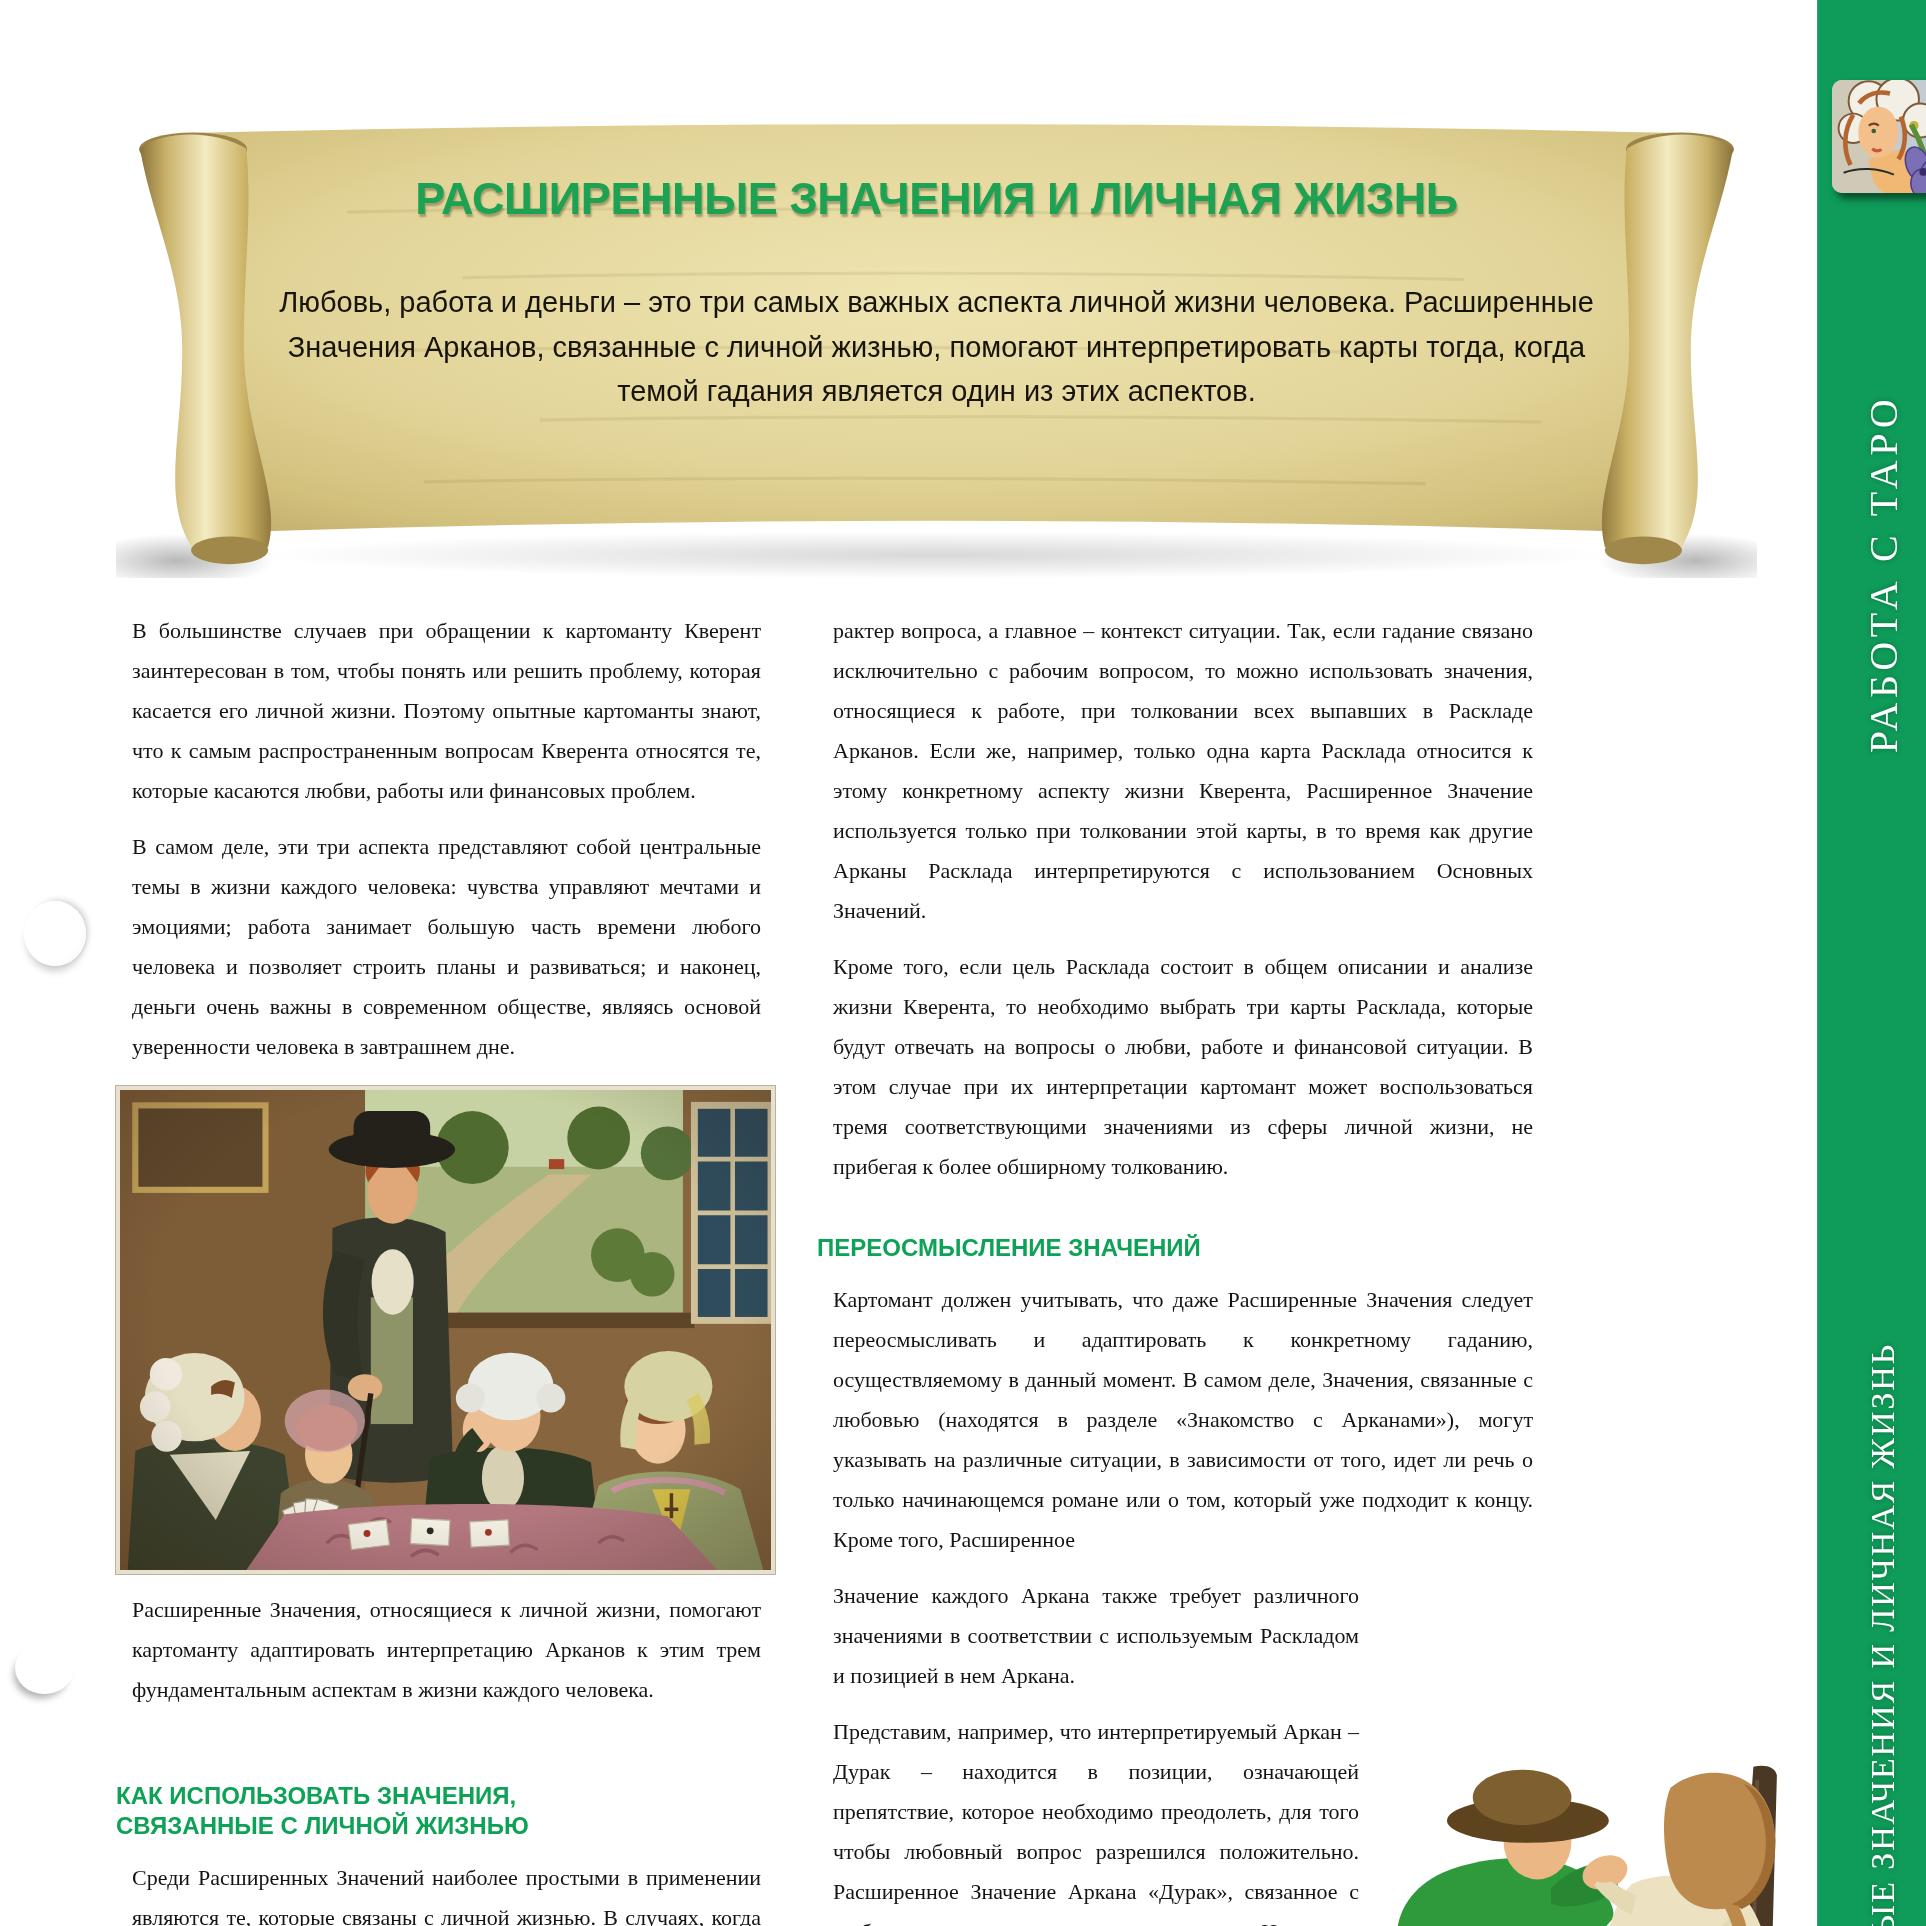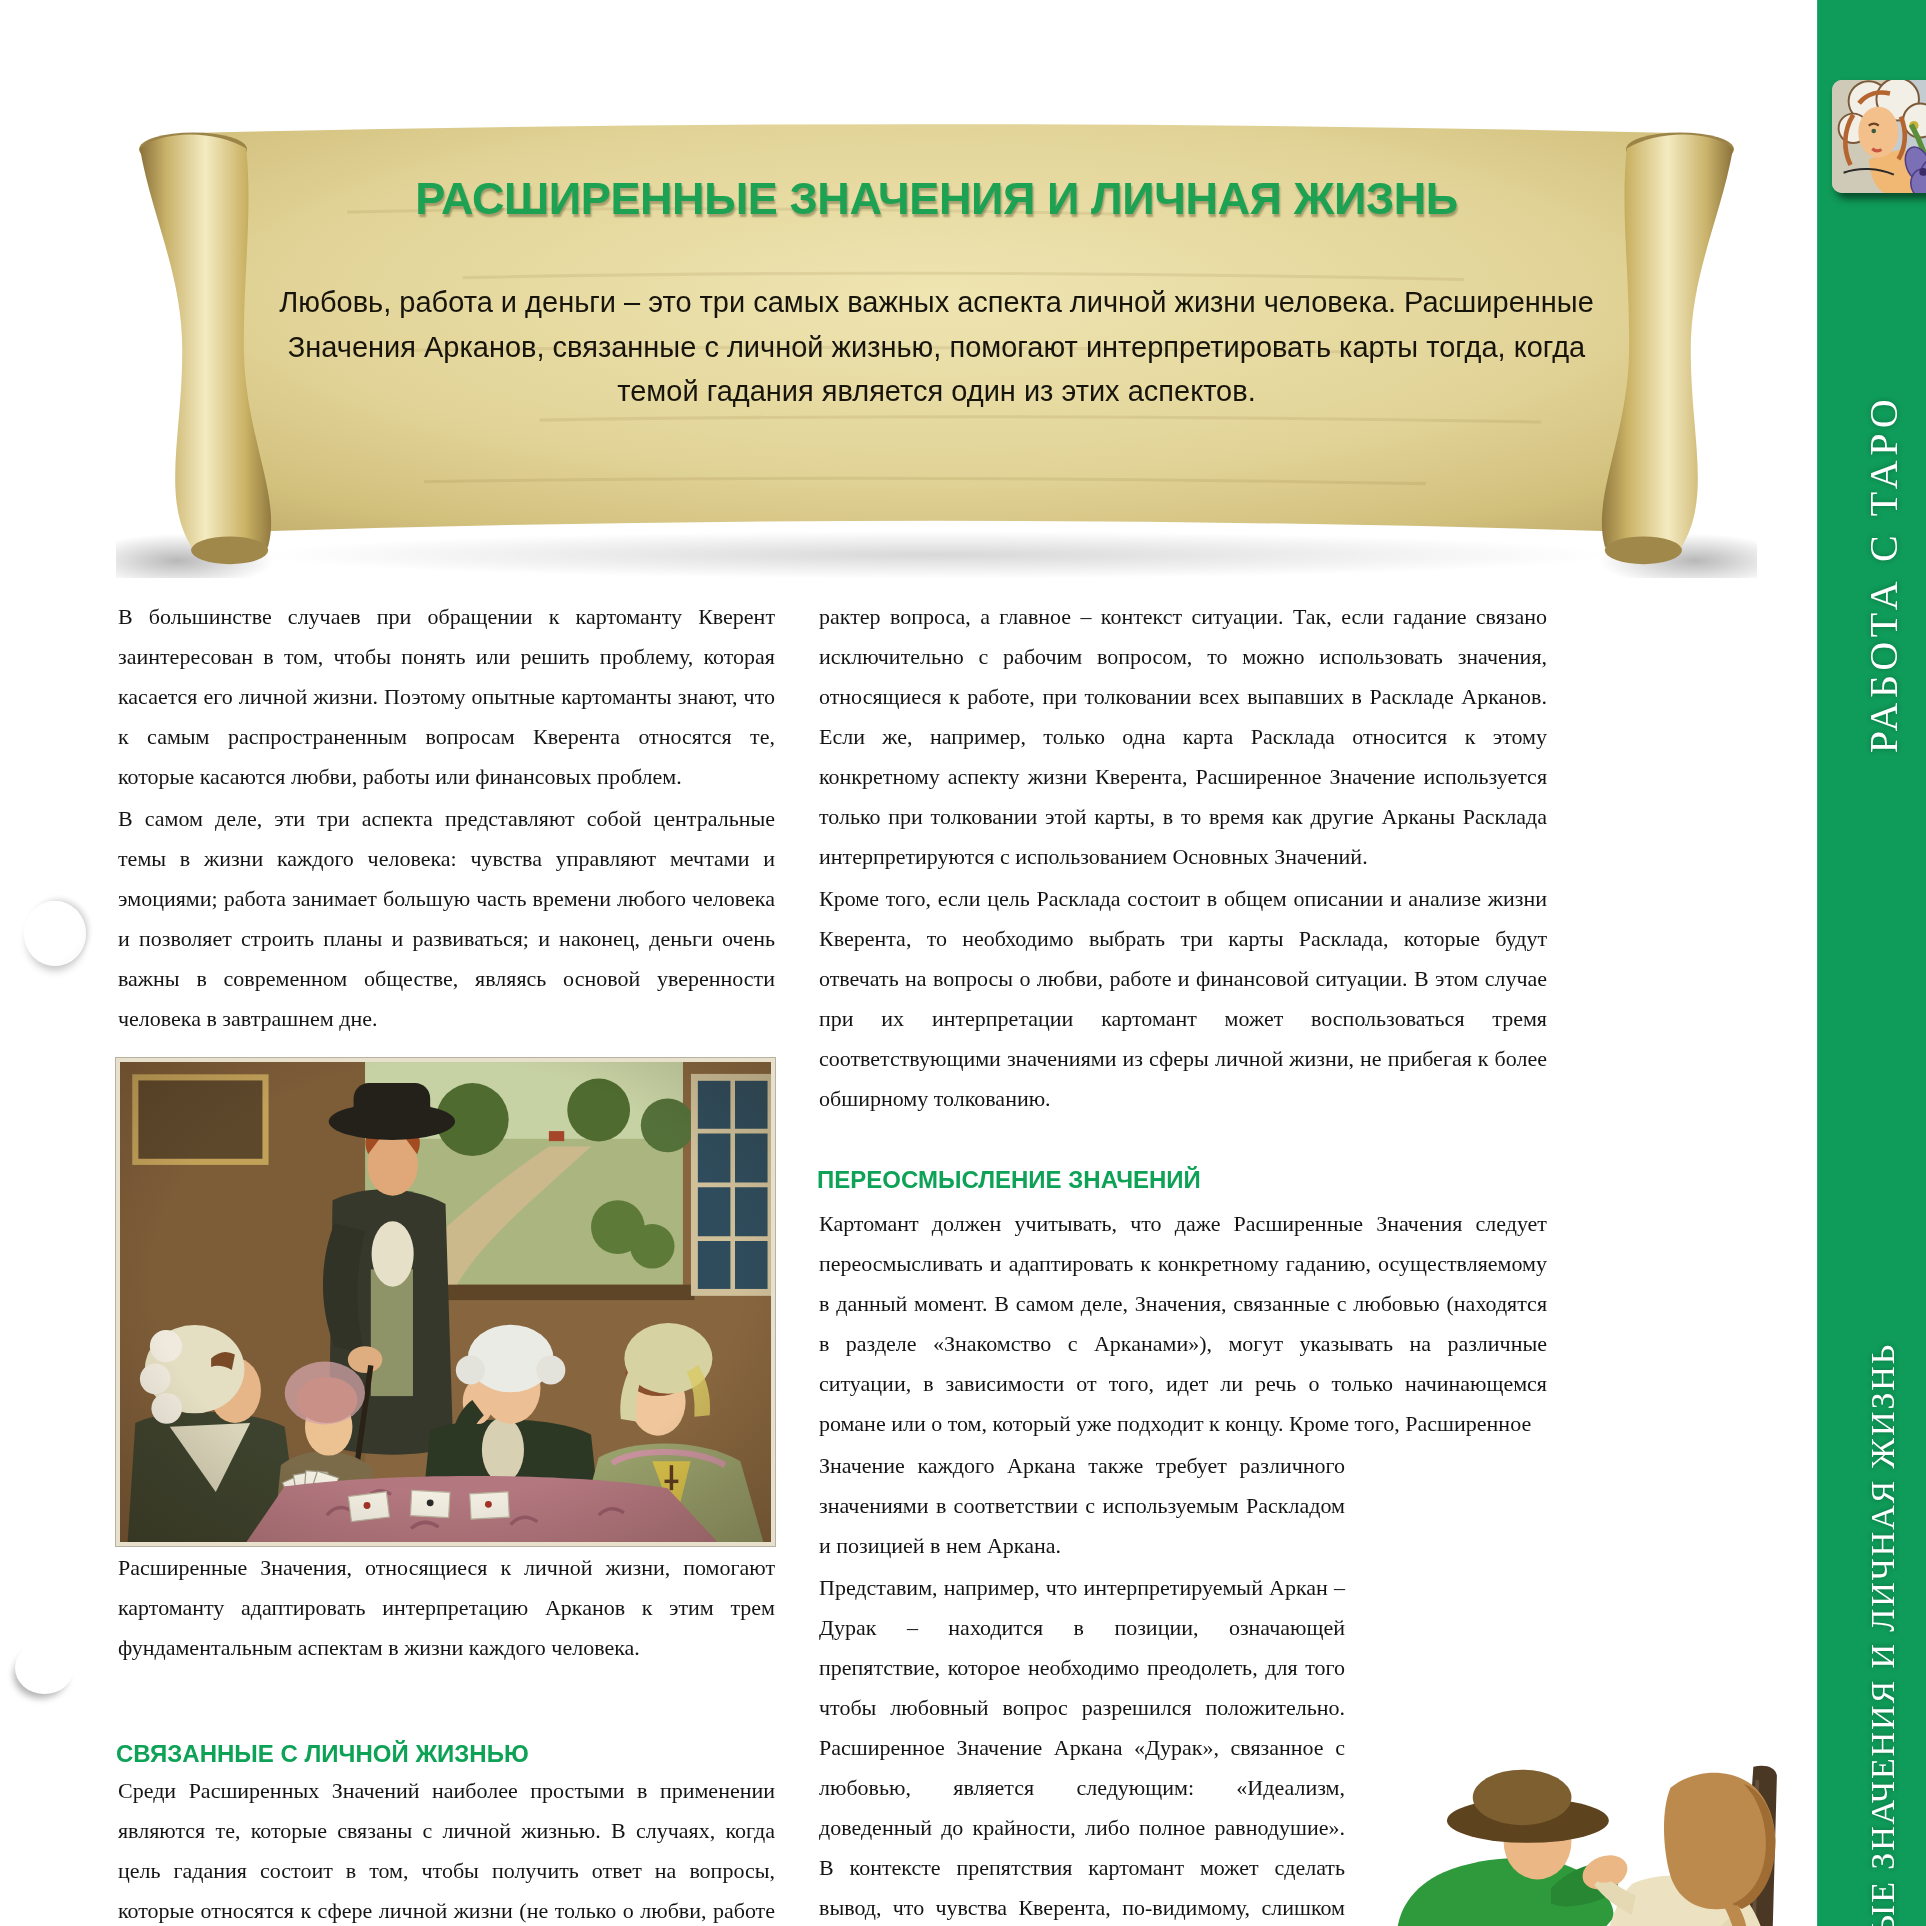--- a/index.html
+++ b/index.html
@@ -30,21 +30,21 @@
     color:#1da153;letter-spacing:-0.4px;
     text-shadow:1.2px 2.7px 1.9px rgba(60,60,25,.38);
   }
   .banner-subtitle{
     position:absolute;left:266px;top:280px;width:1341px;text-align:center;
     font-family:"Liberation Sans", sans-serif;font-weight:normal;font-size:29px;
     line-height:1.54;color:#17140c;
   }
   
   .col{position:absolute;top:595px;font-size:22px;line-height:40px;color:#141414;text-align:justify;}
-  .col p{margin:2px;}
+  .col p{margin:16px;}
   .col-left{left:116px;width:661px;}
   .col-right{left:817px;width:732px;}
   .narrow{width:526px;}
   .figure{
     margin-top:18.5px;width:651px;height:480px;
     border:4.6px solid #e7e0cc;outline:0.4px solid #b9b2a0;
   }
   .figure svg{display:block;width:100%;height:100%;}
   .caption{margin-top:22.3px;}
   .h-green{
@@ -229,20 +229,21 @@
         <circle cx="645" cy="1155" r="9" fill="#a33327"></circle>
         <circle cx="810" cy="1148" r="9" fill="#2a2a2a"></circle>
         <circle cx="962" cy="1152" r="9" fill="#a33327"></circle>
         <rect x="0" y="0" width="1700" height="1250" fill="url(#vign)"></rect>
       </svg>
     </div>
 
     <p class="caption">Расширенные Значения, относящиеся к личной жизни, помогают картоманту адаптировать интерпретацию Арканов к этим трем фундаментальным аспектам в жизни каждого человека.</p>
 
     <div class="h-green first">
+      <span style="display:block">КАК ИСПОЛЬЗОВАТЬ ЗНАЧЕНИЯ,</span>
       <span style="display:block">СВЯЗАННЫЕ С ЛИЧНОЙ ЖИЗНЬЮ</span>
     </div>
     <p class="after-head">Среди Расширенных Значений наиболее простыми в применении являются те, которые связаны с личной жизнью. В случаях, когда цель гадания состоит в том, чтобы получить ответ на вопросы, которые относятся к сфере личной жизни (не только о любви, работе или деньгах), эти значения могут быть очень полезны. При интерпретации картомант может использовать Расширенное Значение вместо Основных Значений или Ключевых Слов, либо принять его за отправную точку в толковании Арканов, учитывая при этом также ха-</p>
   </div>
 
   <div class="col col-right">
     <p>рактер вопроса, а главное – контекст ситуации. Так, если гадание связано исключительно с рабочим вопросом, то можно использовать значения, относящиеся к работе, при толковании всех выпавших в Раскладе Арканов. Если же, например, только одна карта Расклада относится к этому конкретному аспекту жизни Кверента, Расширенное Значение используется только при толковании этой карты, в то время как другие Арканы Расклада интерпретируются с использованием Основных Значений.</p>
     <p>Кроме того, если цель Расклада состоит в общем описании и анализе жизни Кверента, то необходимо выбрать три карты Расклада, которые будут отвечать на вопросы о любви, работе и финансовой ситуации. В этом случае при их интерпретации картомант может воспользоваться тремя соответствующими значениями из сферы личной жизни, не прибегая к более обширному толкованию.</p>
     <div class="h-green second">ПЕРЕОСМЫСЛЕНИЕ ЗНАЧЕНИЙ</div>
     <p>Картомант должен учитывать, что даже Расширенные Значения следует переосмысливать и адаптировать к конкретному гаданию, осуществляемому в данный момент. В самом деле, Значения, связанные с любовью (находятся в разделе «Знакомство с Арканами»), могут указывать на различные ситуации, в зависимости от того, идет ли речь о только начинающемся романе или о том, который уже подходит к концу. Кроме того, Расширенное</p>

